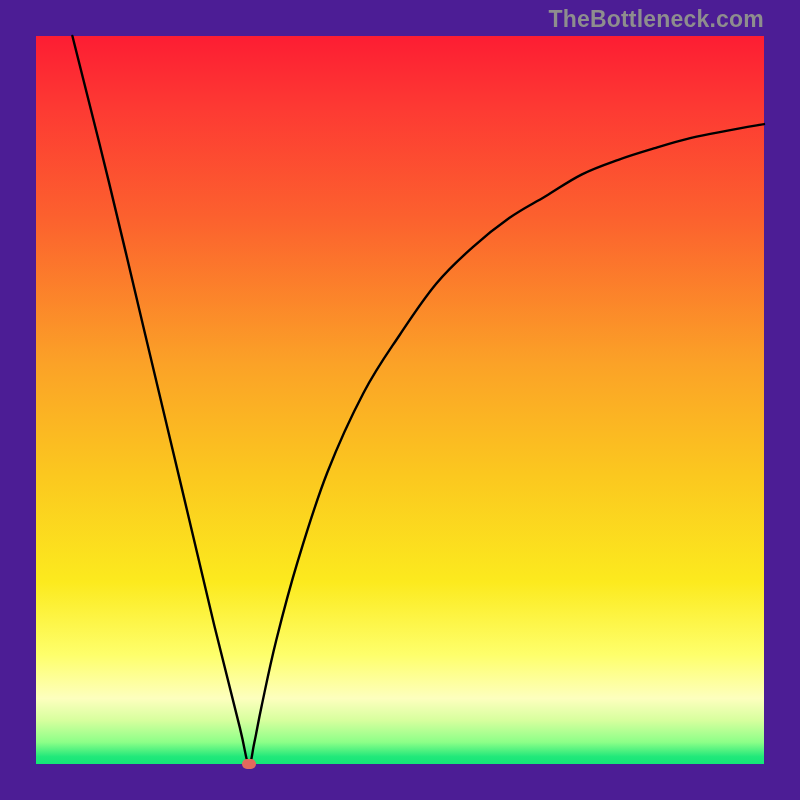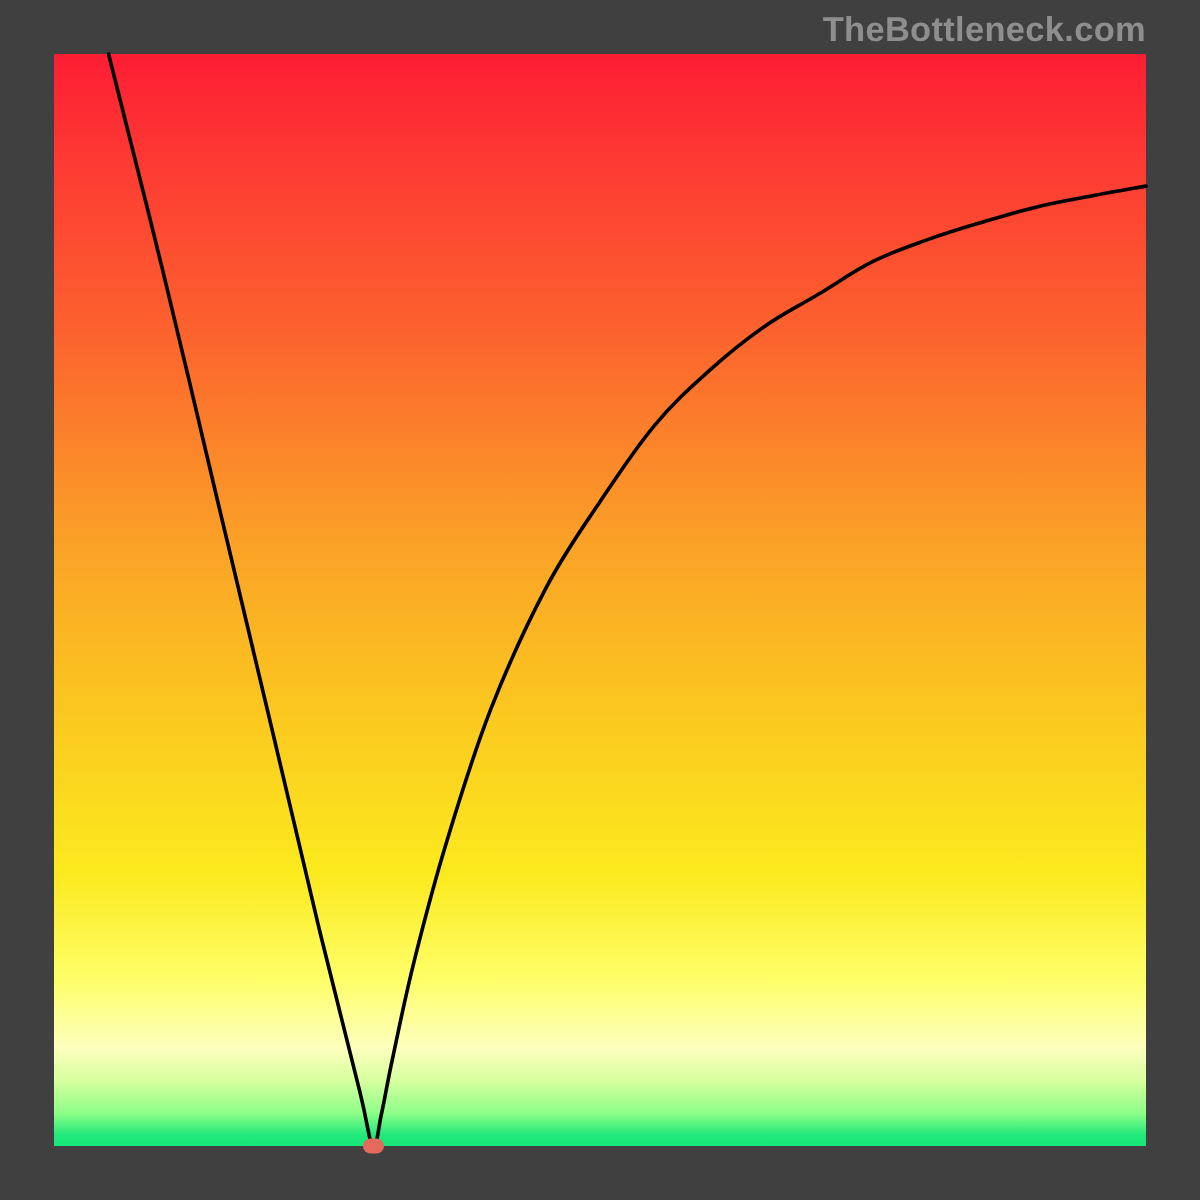--- a/index.html
+++ b/index.html
@@ -9,21 +9,21 @@
     height: 800px;
     background: #000000;
     overflow: hidden;
   }
   .frame {
     position: absolute;
     top: 0;
     left: 0;
     width: 800px;
     height: 800px;
-    background: #404040;
+    background: #4c1d95;
   }
   .plot-area {
     position: absolute;
     left: 36px;
     top: 36px;
     width: 728px;
     height: 728px;
     
     background: linear-gradient(
       to bottom,

